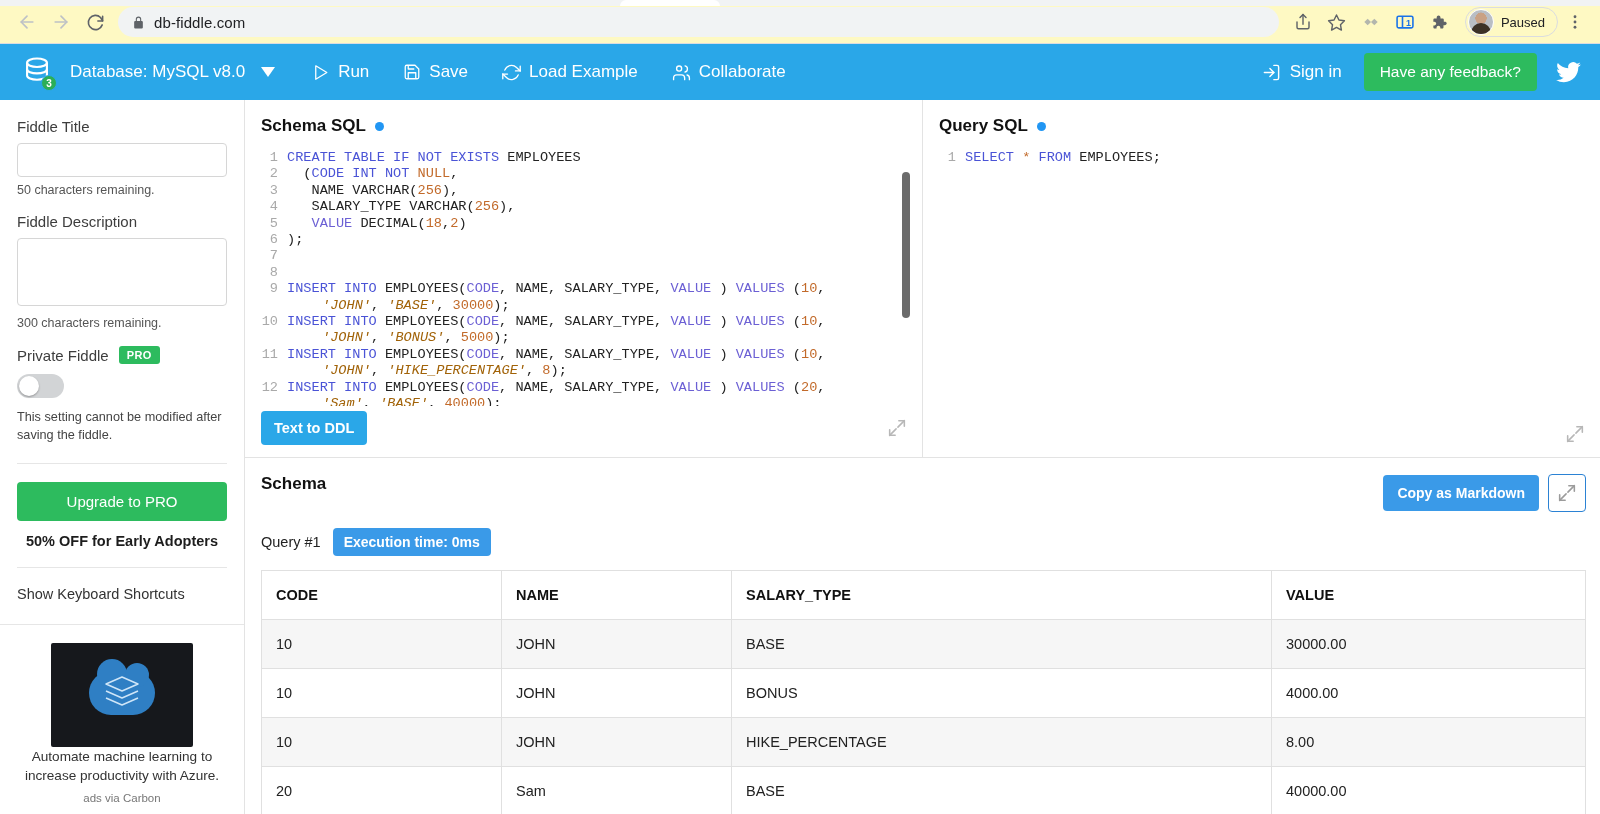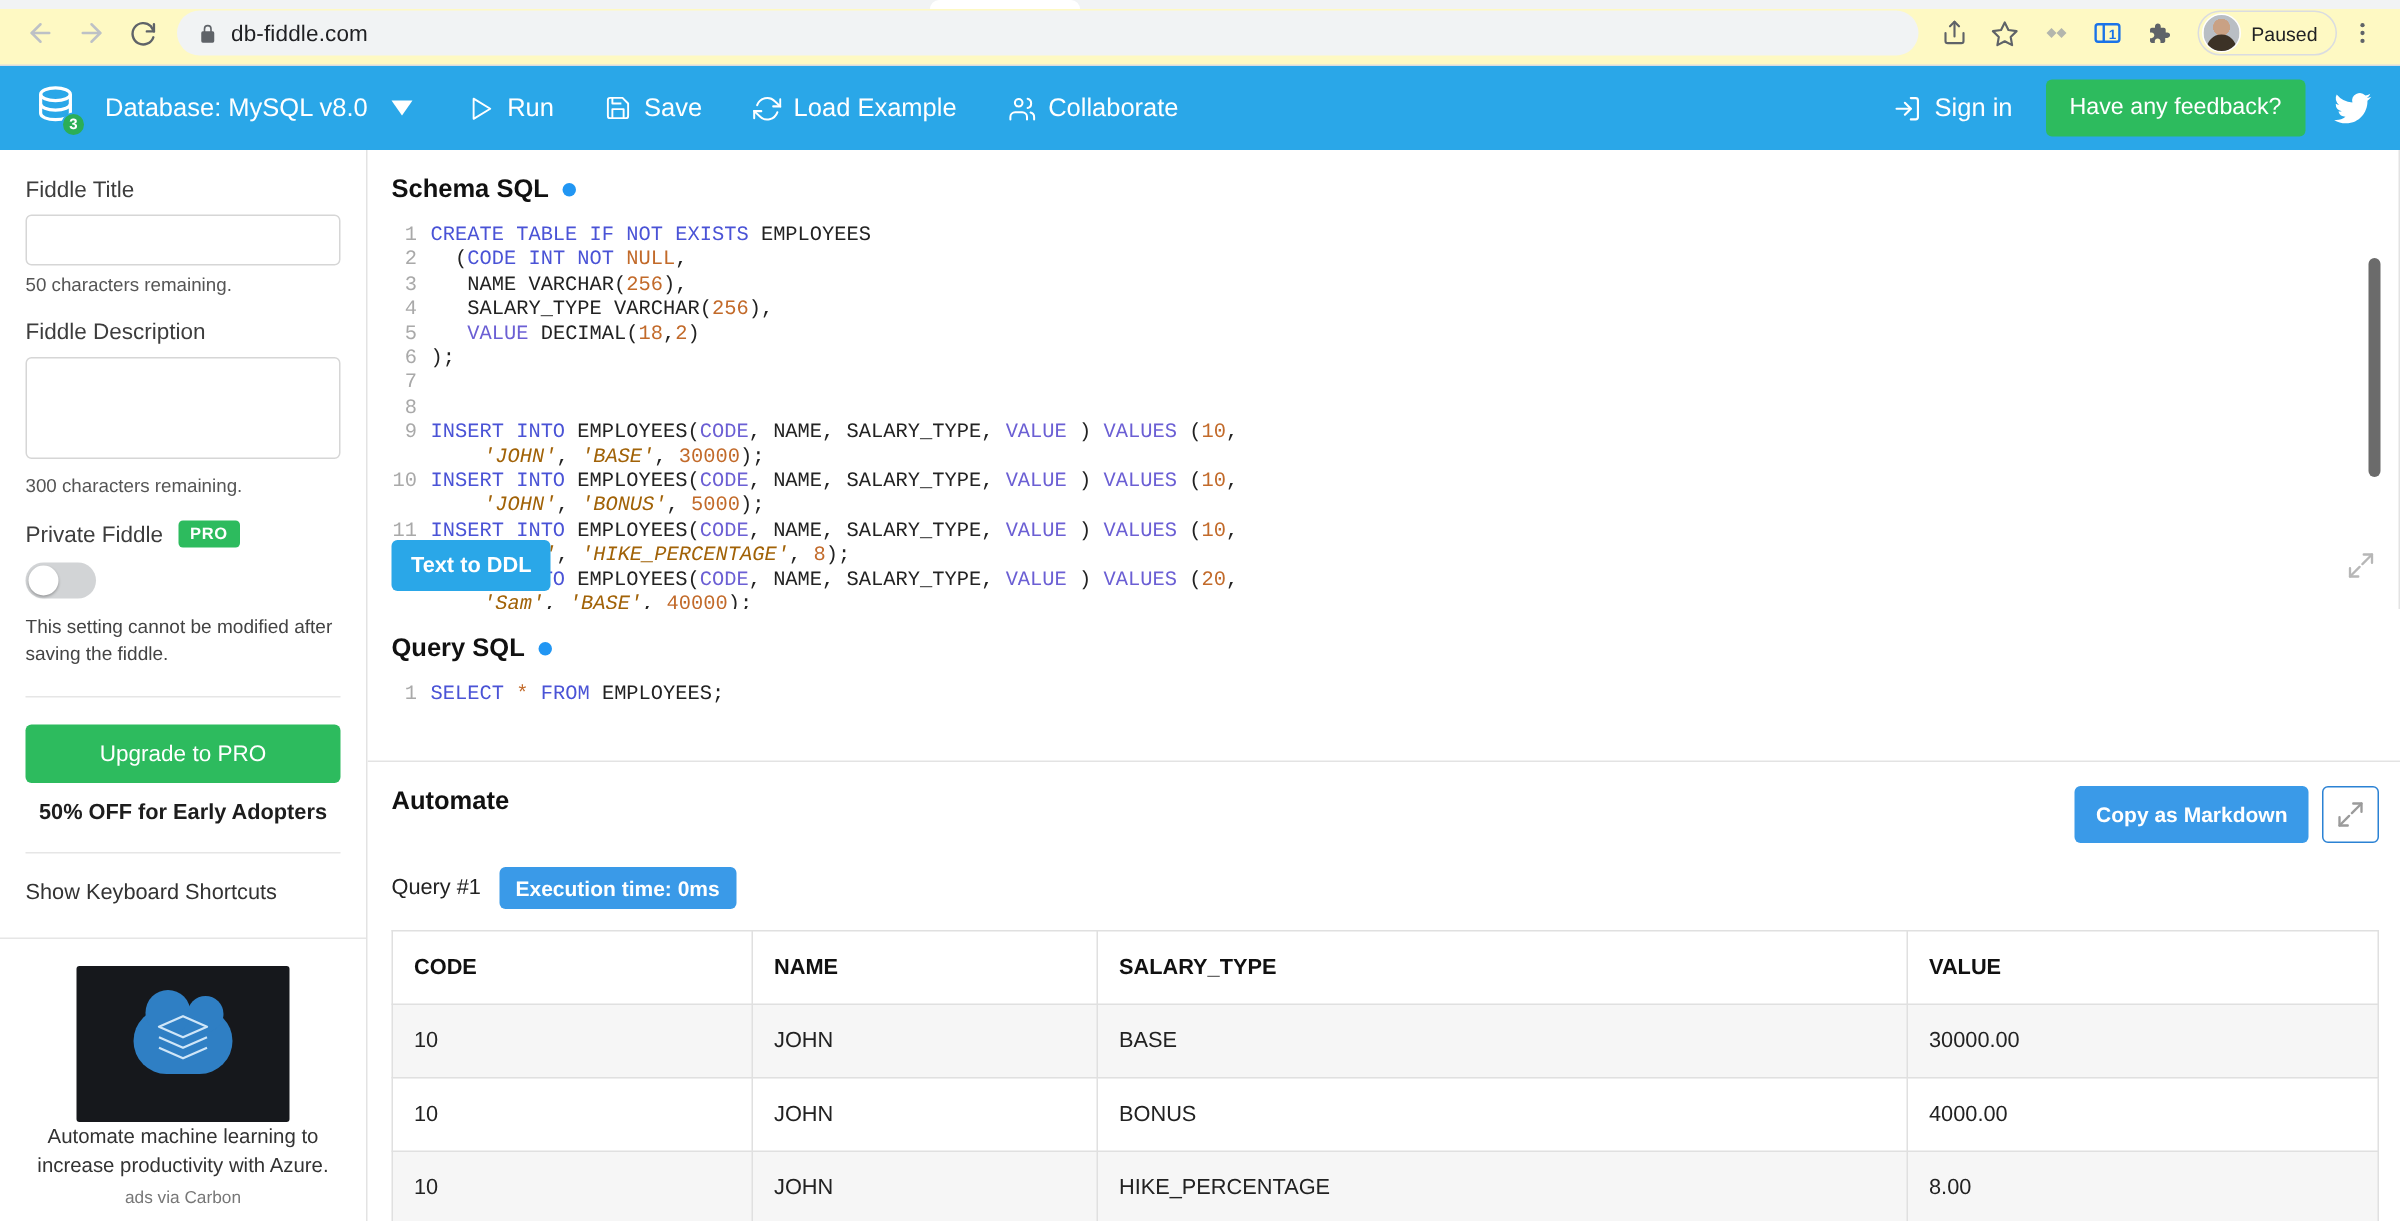--- a/index.html
+++ b/index.html
@@ -160,21 +160,21 @@
     width: 66px; height: 44px; background:#2f7fc4; border-radius: 22px;
   }
   .ad-cloud::before{ content:""; position:absolute; left:8px; top:-12px; width:30px; height:30px; background:#2f7fc4; border-radius:50%;}
   .ad-cloud::after{ content:""; position:absolute; right:6px; top:-8px; width:24px; height:24px; background:#2f7fc4; border-radius:50%;}
   .ad-stack{ position:absolute; left:50%; top:48%; transform:translate(-50%,-50%); z-index:2;}
   .ad-caption { font-size: 13.6px; color: #333; line-height: 1.42; margin-top: 0; }
   .ad-via { font-size: 11.5px; color: #777; margin-top: 7px; }
 
   
   .main { flex: 1; display: flex; flex-direction: column; min-width: 0; }
-  .editors { height: 408px; display: flex; border-bottom: 1px solid #e3e3e3; flex-direction: column; }
+  .editors { height: 358px; display: flex; border-bottom: 1px solid #e3e3e3; }
   .editor-pane { flex: 1; min-width: 0; position: relative; padding: 16px 0 0 16px; }
   .editor-pane.left { border-right: 1px solid #e3e3e3; }
   .pane-title {
     font-size: 17px; font-weight: 700; color: #111;
     display: flex; align-items: center; gap: 9px; margin-bottom: 14px;
   }
   .status-dot { width: 9px; height: 9px; border-radius: 50%; background: #2196F3; }
   .code-wrap {
     position: relative; height: 256px; overflow: hidden;
     font-family: "Liberation Mono", monospace; font-size: 13.6px; line-height: 16.4px;
@@ -202,21 +202,21 @@
     background: #2AA7E8; color: #ffffff; border: none; border-radius: 4px;
     font-size: 14.5px; padding: 9px 13px; cursor: pointer; font-weight: 700;
     font-family: "Liberation Sans", sans-serif;
   }
   .expand-icon { color: #b7b7b7; cursor: pointer; display:flex; }
 
   
   .results { flex: 1; padding: 16px 14px 0 16px; overflow: hidden; position: relative; }
   .results-head { display: flex; align-items: flex-start; justify-content: space-between; }
   .results-title { font-size: 17px; font-weight: 700; color: #111; }
-  .results-actions { display: flex; gap: 9px; }
+  .results-actions { display: flex; align-items: center; gap: 9px; }
   .md-btn {
     background: #3a9ae8; color: #fff; border: none; border-radius: 4px;
     font-size: 14px; padding: 10px 14px; cursor: pointer; font-weight: 700;
     font-family: "Liberation Sans", sans-serif;
   }
   .expand-box {
     width: 38px; height: 38px; border: 1.5px solid #2b82d4; border-radius: 4px;
     display: flex; align-items: center; justify-content: center;
     color: #9b9b9b; cursor: pointer;
   }
@@ -487,21 +487,21 @@
                 <polyline points="10 20 4 20 4 14"></polyline>
                 <line x1="4" y1="20" x2="11" y2="13"></line>
               </svg>
           </span>
         </div>
       </div>
     </div>
 
     <div class="results">
       <div class="results-head">
-        <div class="results-title">Automate</div>
+        <div class="results-title">Schema</div>
         <div class="results-actions">
           <button class="md-btn">Copy as Markdown</button>
           <div class="expand-box">
             <svg width="22" height="22" viewBox="0 0 24 24" fill="none" stroke="currentColor" stroke-width="1.7" stroke-linecap="round" stroke-linejoin="round">
                 <polyline points="14 4 20 4 20 10"></polyline>
                 <line x1="20" y1="4" x2="13" y2="11"></line>
                 <polyline points="10 20 4 20 4 14"></polyline>
                 <line x1="4" y1="20" x2="11" y2="13"></line>
               </svg>
           </div>

